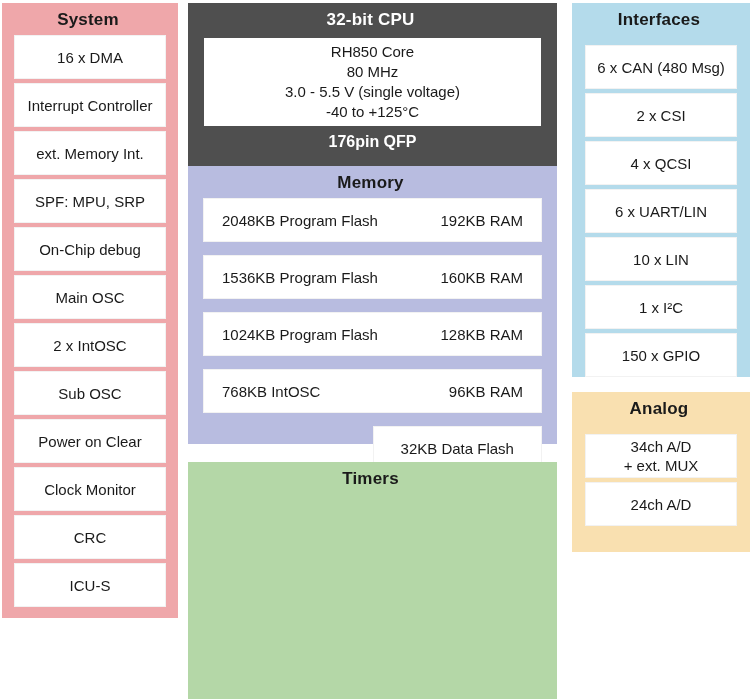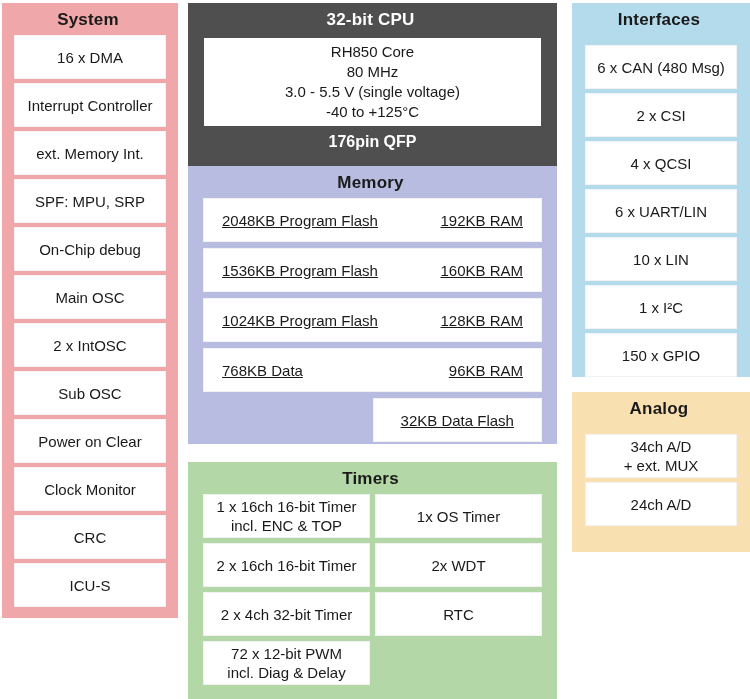--- a/index.html
+++ b/index.html
@@ -37,21 +37,21 @@
     background:#ffffff; margin:3px 16px 0 16px; height:88px;
     display:flex; align-items:center; justify-content:center;
     font-size:15px; line-height:20px; text-align:center; white-space:pre-line;
   }
   #cpu .package {
     text-align:center; color:#ffffff; font-weight:bold; font-size:16px;
     padding-top:7px;
   }
 
   
-  #memory .stack { padding:0 15px 10px 15px; gap:6px;text-decoration:underline; }
+  #memory .stack { padding:0 15px 10px 15px; gap:13px; }
   #memory .mem-row { justify-content:space-between; padding:0 18px; }
   #memory .dataflash { width:50%; margin-left:auto; }
 
   
   #timers .grid {
     display:grid; grid-template-columns:1fr 1fr; gap:5px;
     padding:0 15px 12px 15px;
   }
 
   
@@ -96,40 +96,29 @@
     </div>
     <div class="wbox mem-row">
       <span>1536KB Program Flash</span>
       <span>160KB RAM</span>
     </div>
     <div class="wbox mem-row">
       <span>1024KB Program Flash</span>
       <span>128KB RAM</span>
     </div>
     <div class="wbox mem-row">
-      <span>768KB Data</span>
+      <span>768KB IntOSC</span>
       <span>96KB RAM</span>
     </div>
     <div class="wbox dataflash">32KB Data Flash</div>
   </div>
 </div>
 
 <div class="panel" id="timers" style="background-color: rgb(180, 215, 167);">
   <div class="panel-title">Timers</div>
-  <div class="grid">
-    <div class="wbox">1 x 16ch 16-bit Timer
-incl. ENC &amp; TOP</div>
-    <div class="wbox">1x OS Timer</div>
-    <div class="wbox">2 x 16ch 16-bit Timer</div>
-    <div class="wbox">2x WDT</div>
-    <div class="wbox">2 x 4ch 32-bit Timer</div>
-    <div class="wbox">RTC</div>
-    <div class="wbox">72 x 12-bit PWM
-incl. Diag &amp; Delay</div>
-  </div>
 </div>
 
 <div class="panel" id="interfaces" style="background-color: rgb(180, 219, 235);">
   <div class="panel-title">Interfaces</div>
   <div class="stack">
     <div class="wbox">6 x CAN (480 Msg)</div>
     <div class="wbox">2 x CSI</div>
     <div class="wbox">4 x QCSI</div>
     <div class="wbox">6 x UART/LIN</div>
     <div class="wbox">10 x LIN</div>

